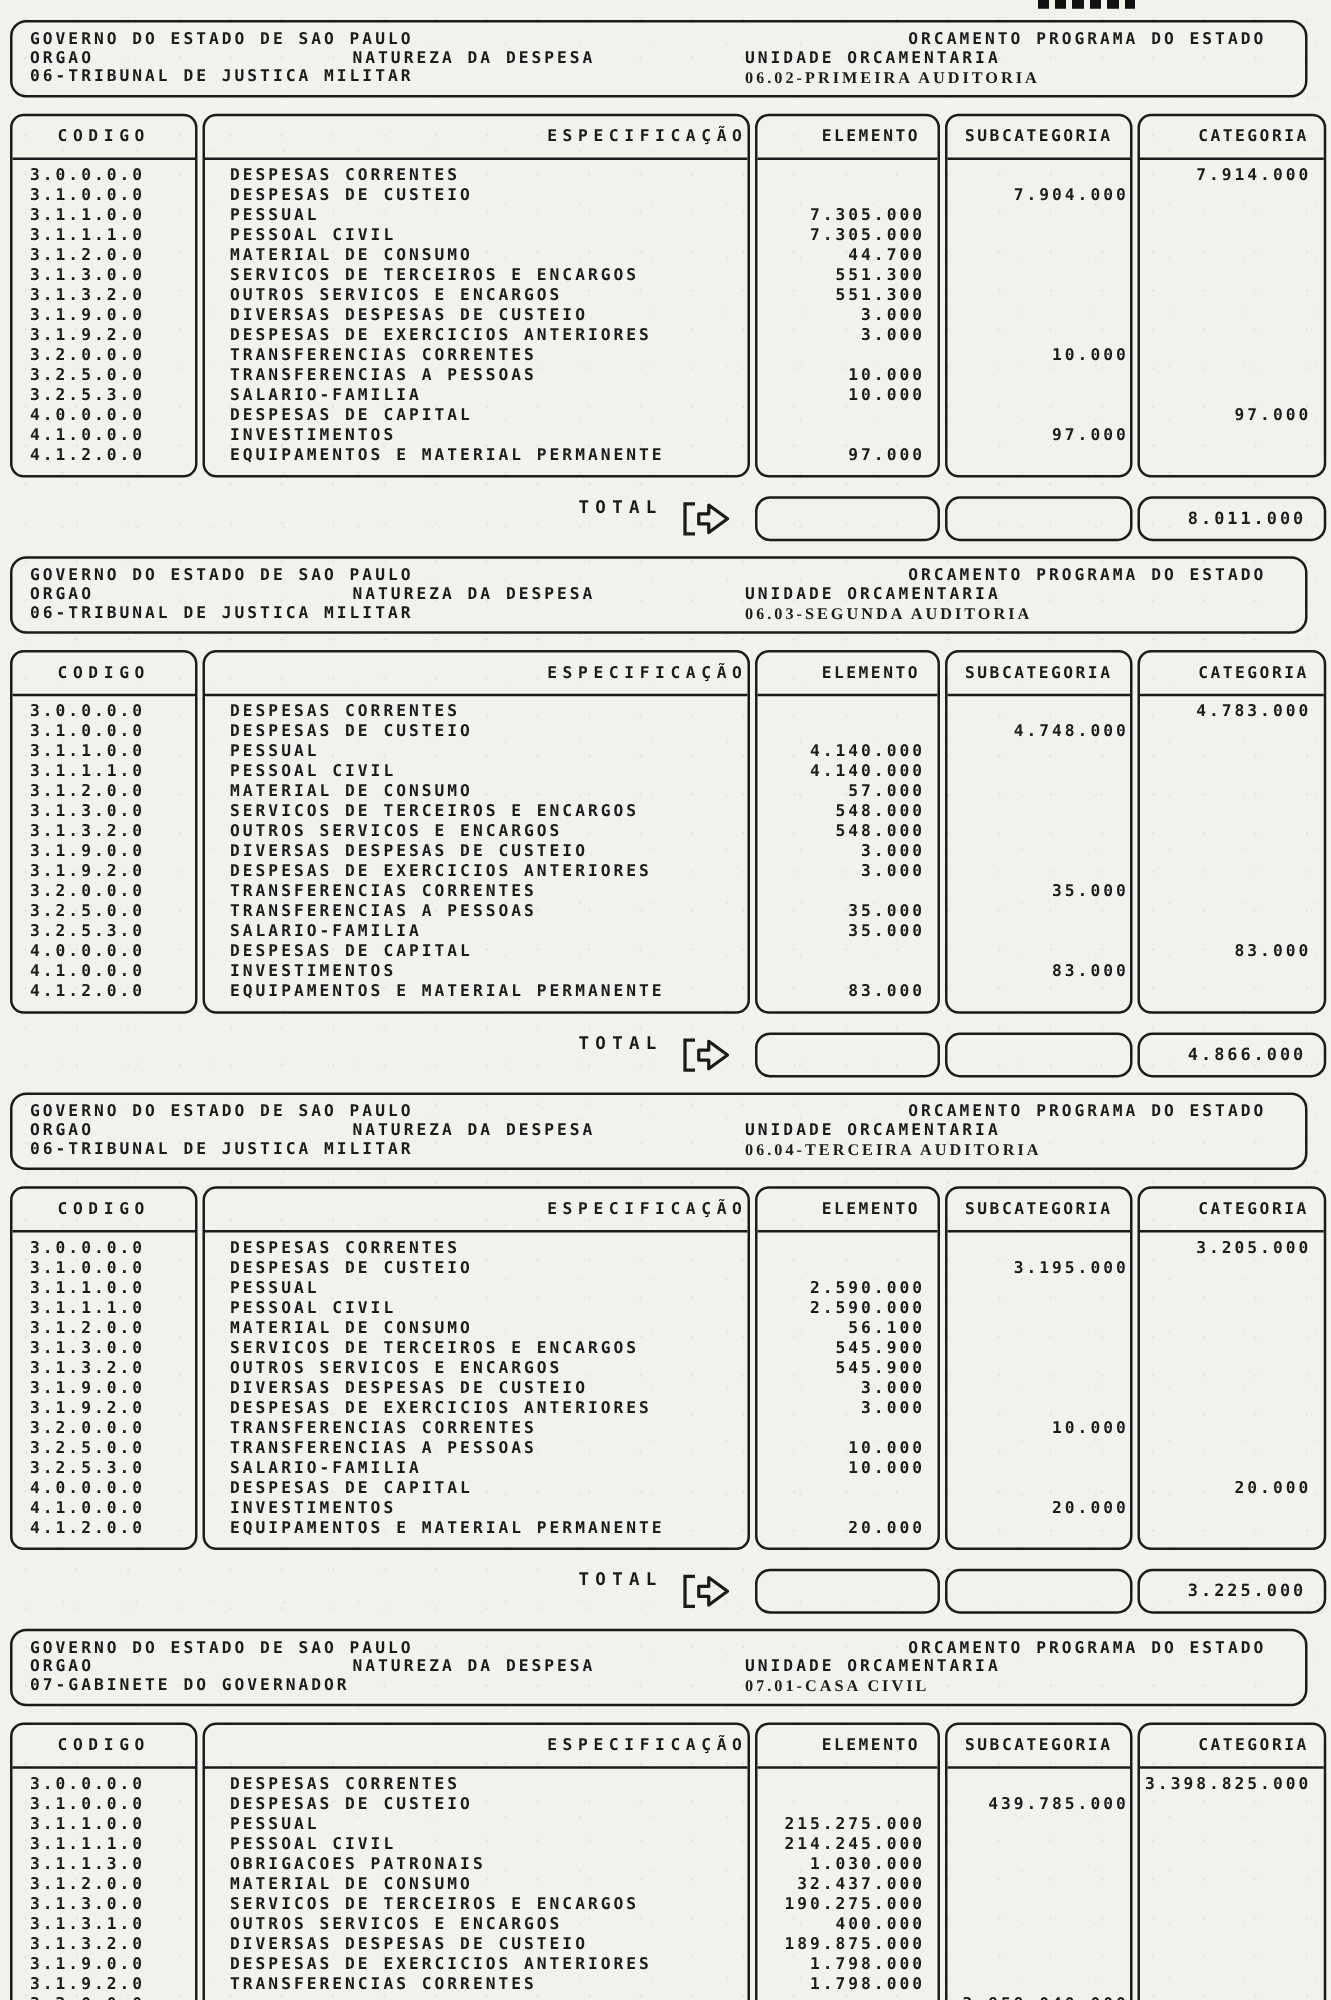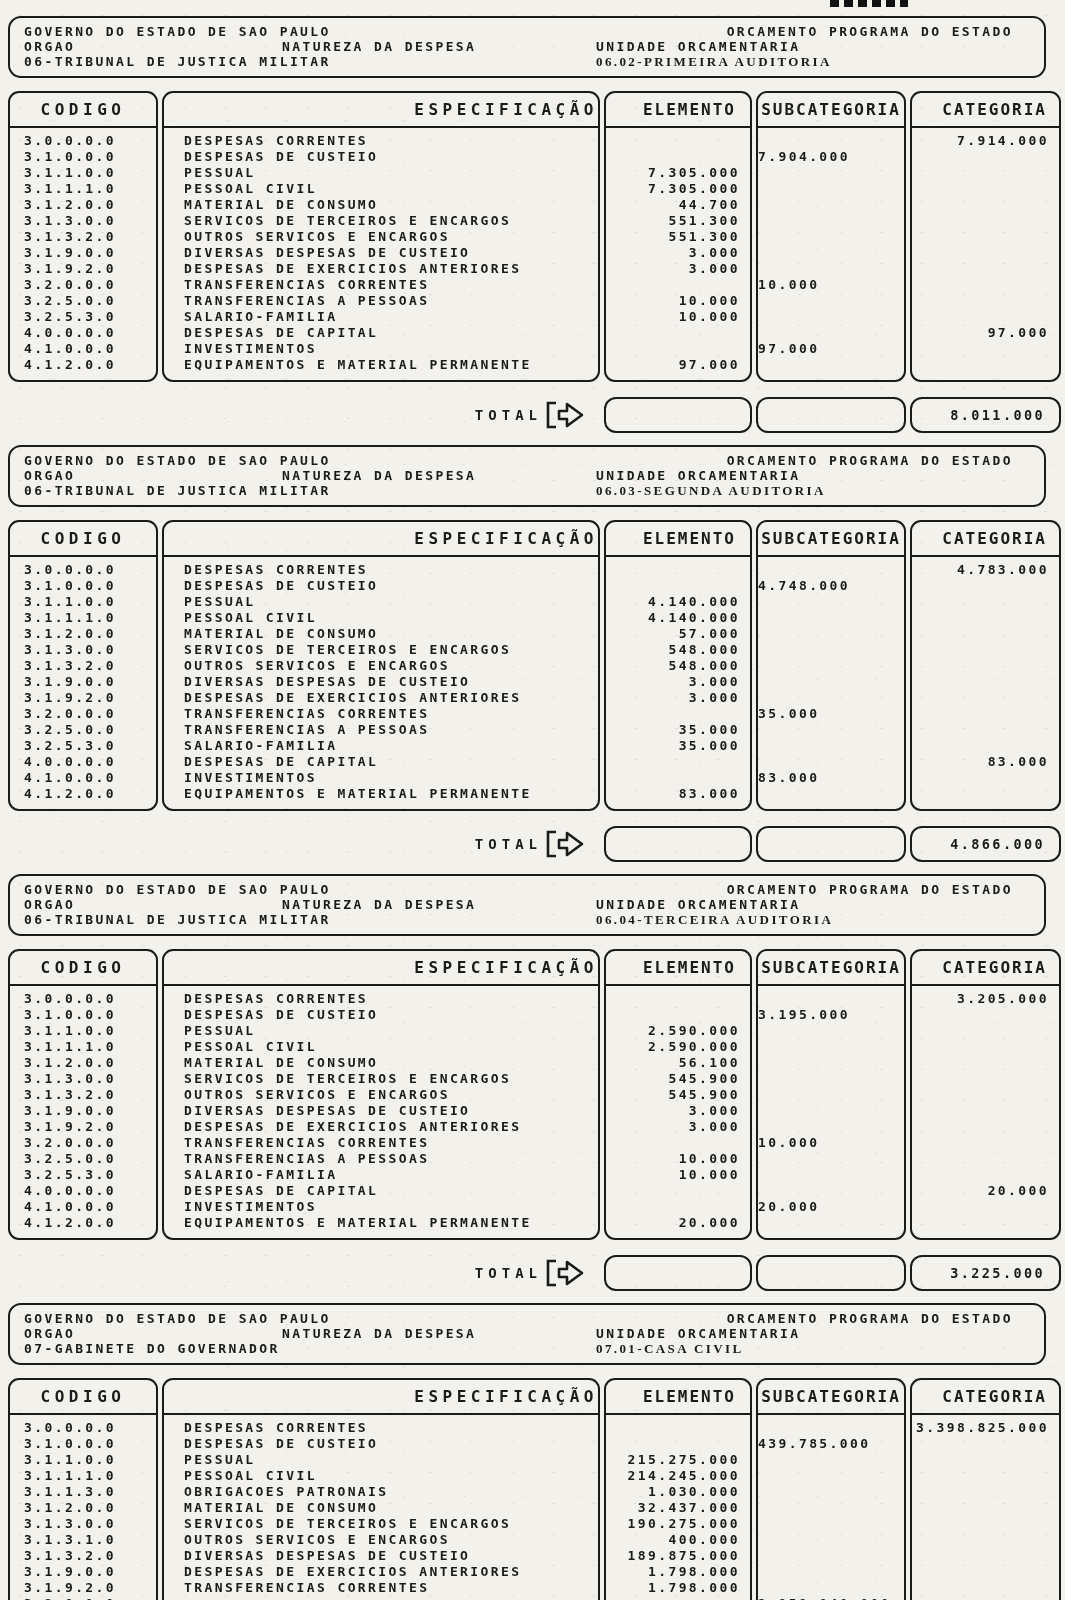--- a/index.html
+++ b/index.html
@@ -40,39 +40,39 @@
   
   .budget-table{display:flex;gap:4px;width:1053px;}
   .col{border:2.5px solid #1b1b1b;border-radius:11px;box-sizing:border-box;}
   .w-codigo{width:150px;}
   .w-espec{width:438px;}
   .w-elemento{width:148px;}
   .w-subcat{width:150px;}
   .w-categ{width:151px;}
   .col-header{
     height:33px;line-height:33px;border-bottom:2.5px solid #1b1b1b;
-    font-size:16px;white-space:pre;overflow:hidden;
+    font-size:13px;white-space:pre;overflow:hidden;
   }
   .ch-codigo{text-align:center;letter-spacing:4.5px;}
   .ch-espec{text-align:right;letter-spacing:4.5px;}
   .ch-elemento{text-align:right;padding-right:14px;letter-spacing:2px;}
   .ch-subcat{text-align:center;letter-spacing:2px;}
   .ch-categ{text-align:right;padding-right:12px;letter-spacing:2px;}
   .col-body{padding:5px 0 7px 0;}
   .cell{height:16px;line-height:16px;font-size:13px;letter-spacing:2.4px;white-space:pre;overflow:hidden;}
   .cell.codigo{padding-left:14px;}
   .cell.especificacao{padding-left:20px;}
   .cell.elemento{text-align:right;padding-right:10px;}
-  .cell.subcategoria{text-align:left;padding-right:12px;}
+  .cell.subcategoria{text-align:right;padding-right:1px;}
   .cell.categoria{text-align:right;padding-right:10px;}
   
   .total-row{display:flex;gap:4px;align-items:center;margin:13px 0 9px 0;width:1053px;height:40px;}
   .total-spacer{
     width:592px;box-sizing:border-box;display:flex;justify-content:flex-end;
-    align-items:center;padding-right:14px;
+    align-items:flex-start;gap:12px;padding-right:14px;
   }
   .total-label{font-size:14px;letter-spacing:5px;}
   .total-box{
     border:2.5px solid #1b1b1b;border-radius:12px;height:36px;line-height:33px;
     box-sizing:border-box;font-size:13.5px;letter-spacing:2.4px;
     text-align:right;padding-right:14px;white-space:pre;
   }
   .tb-elemento{width:148px;}
   .tb-subcat{width:150px;}
   .tb-categ{width:151px;}

